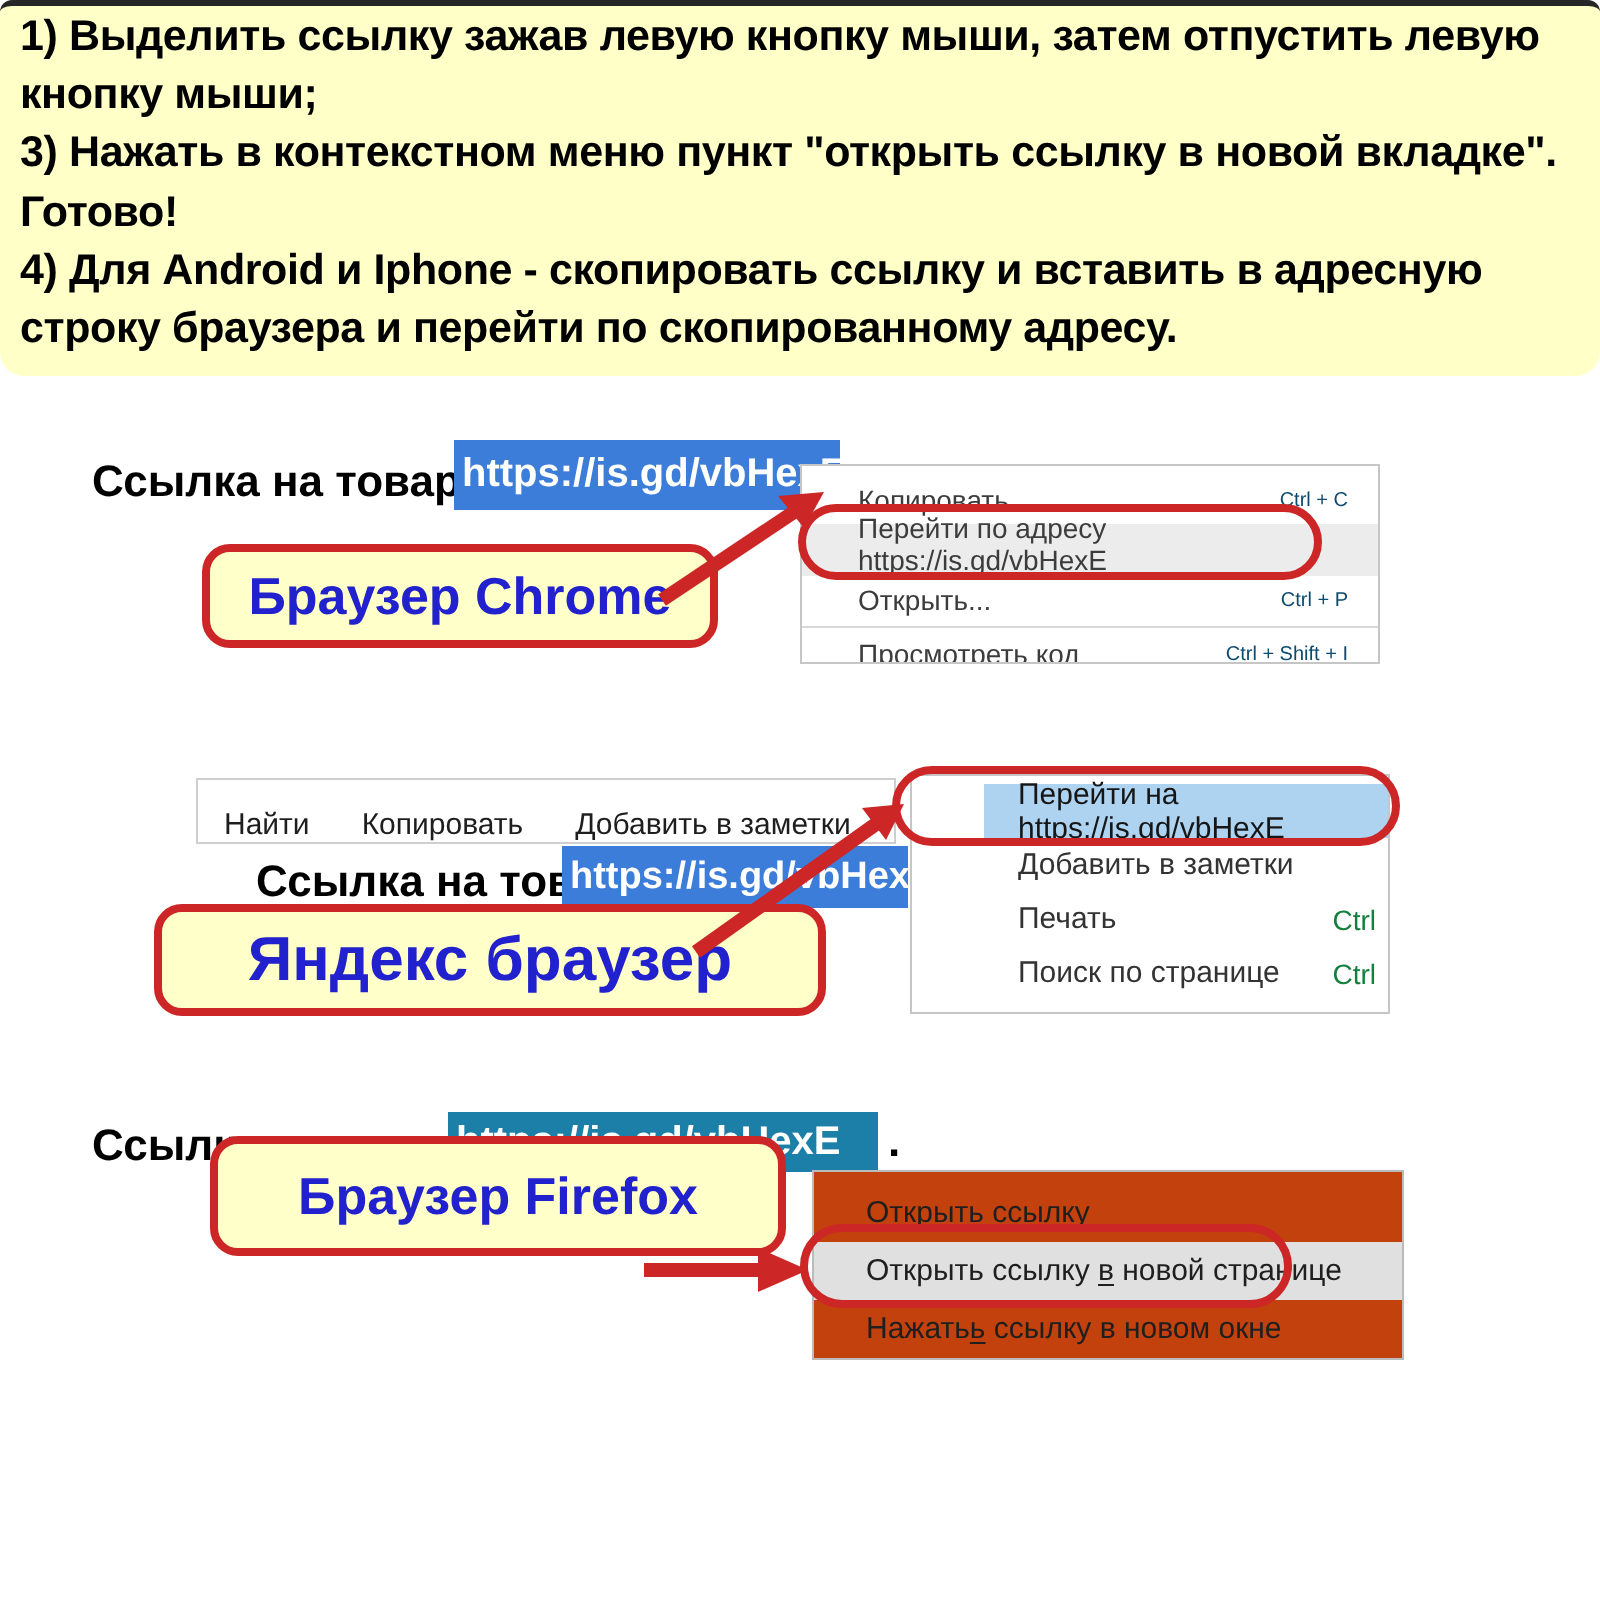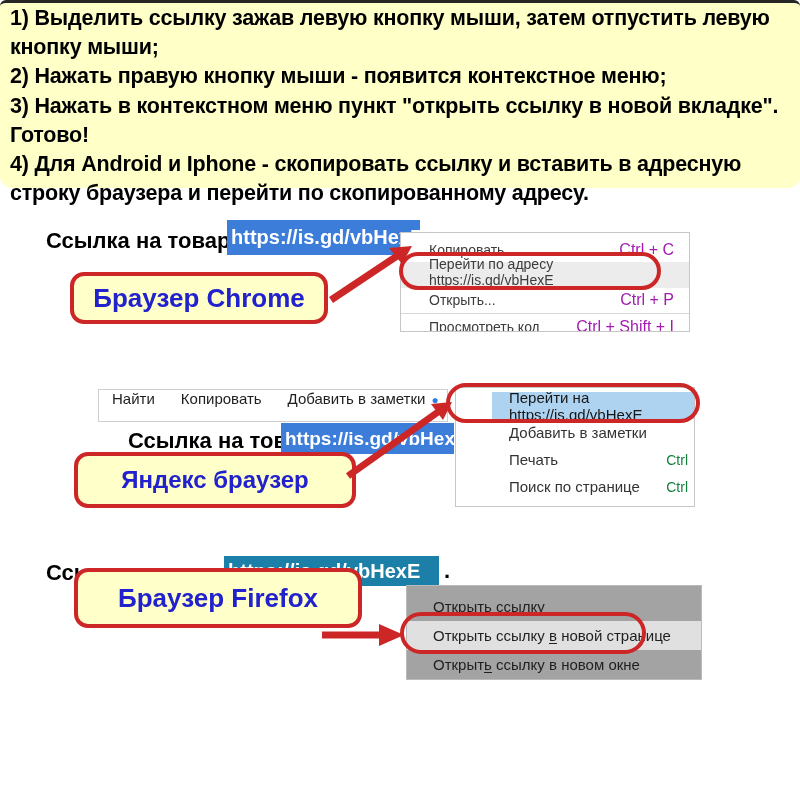--- a/index.html
+++ b/index.html
@@ -17,62 +17,61 @@
   
   .abs{position:absolute;}
   .link-label{font-size:22px;font-weight:bold;white-space:nowrap;}
   .link-box{
     color:#fff;font-weight:bold;white-space:nowrap;overflow:hidden;
     padding-left:4px;box-sizing:border-box;z-index:1;
   }
   .callout{
     background:#ffffc9;border:4px solid #cd2626;border-radius:14px;
     display:flex;align-items:center;justify-content:center;
-    color:#2121cd;font-weight:bold;z-index:3;box-sizing:border-box;
+    color:#2121cd;font-weight:bold;z-index:3;box-sizing:border-box;margin-left:31px;
   }
   .oval{border:4px solid #cd2626;border-radius:24px;z-index:6;box-sizing:border-box;background:transparent;}
   .arrow{z-index:7;overflow:visible;}
   .menu{
     background:#ffffff;border:1px solid #c6c6c6;z-index:2;box-sizing:border-box;overflow:hidden;
   }
   .mrow{display:flex;justify-content:space-between;align-items:center;}
-  .sc{color:#a21caf;font-size:16px;white-space:nowrap;}
+  .sc{color:#0c4a6e;font-size:10px;white-space:nowrap;}
   
   .menu.chrome{left:400px;top:232px;width:290px;height:100px;padding-top:5px;font-size:14px;color:#3c3c3c;}
   .menu.chrome .mrow{height:24px;padding:0 15px 0 28px;}
   .menu.chrome .hl{background:#ececec;height:26px;align-items:flex-end;}
   .msep{border-top:1px solid #d8d8d8;margin:1px 0;}
   
   .toolbar{
     left:98px;top:389px;width:350px;height:33px;background:#fff;border:1px solid #cfcfcf;
-    display:flex;align-items:flex-start;font-size:15px;color:#1e1e1e;z-index:2;box-sizing:border-box;
+    display:flex;align-items:flex-end;font-size:15px;color:#1e1e1e;z-index:2;box-sizing:border-box;
   }
   .titem{padding:0 13px;white-space:nowrap;}
   .tsep{width:1px;height:20px;background:#dcdcdc;}
   .note-dot{color:#2b7de9;font-size:12px;margin-left:6px;}
   .chev{padding:0 12px;color:#555;font-size:15px;}
   .menu.yandex{left:455px;top:387px;width:240px;height:120px;padding-top:4px;font-size:15px;color:#333;padding-left:36px;}
   .menu.yandex .mrow{height:27px;padding:0 6px 0 17px;}
   .menu.yandex .hl{background:#aed3f0;color:#161616;}
   .menu.yandex .sc{color:#15803d;font-size:14px;}
   
-  .menu.firefox{left:406px;top:585px;width:296px;height:95px;padding-top:6px;font-size:15px;color:#1f1f1f;background:#a3a3a3;border-color:#bbb;text-align:center;}
+  .menu.firefox{left:406px;top:585px;width:296px;height:95px;padding-top:6px;font-size:15px;color:#1f1f1f;background:#c2410c;border-color:#bbb;text-align:center;}
   .menu.firefox .mrow{height:29px;padding:0 10px 0 26px;justify-content:flex-start;}
   .menu.firefox .hl{background:#e0e0e0;}
   .menu.firefox u{text-underline-offset:2px;}
   .period{font-size:22px;font-weight:bold;line-height:30px;}
 </style>
 </head>
 <body>
 
 <div id="screen">
 
   <div class="instr">
     <p>1) Выделить ссылку зажав левую кнопку мыши, затем отпустить левую кнопку мыши;</p>
-    <p>2) Нажать правую кнопку мыши - появится контекстное меню;</p>
     <p>3) Нажать в контекстном меню пункт "открыть ссылку в новой вкладке". Готово!</p>
     <p>4) Для Android и Iphone - скопировать ссылку и вставить в адресную строку браузера и перейти по скопированному адресу.</p>
   </div>
 
   <div class="abs link-label" style="left:46px;top:224px;line-height:34px;">Ссылка на товар:</div>
   <div class="abs link-box" style="left:227px;top:220px;width:193px;height:35px;background:#3c7dd9;font-size:20px;line-height:35px;">https://is.gd/vbHexE</div>
 
   <div class="abs menu chrome">
     <div class="mrow">
       <span>Копировать</span>
@@ -133,42 +132,42 @@
       <span>Поиск по странице</span>
       <span class="sc">Ctrl</span>
     </div>
     <div class="mrow">
       <span>Озвучить</span>
     </div>
   </div>
 
   <div class="abs oval" style="left:446px;top:383px;width:254px;height:40px;"></div>
 
-  <div class="abs callout" style="left:74px;top:452px;width:282px;height:56px;font-size:24px;">
+  <div class="abs callout" style="left:46px;top:452px;width:336px;height:56px;font-size:31px;">
     <span>Яндекс браузер</span>
   </div>
 
   <svg class="abs arrow" style="left:340px;top:392px;" width="118" height="92">
     <line x1="8" y1="84" x2="98" y2="20" stroke="#cd2626" stroke-width="7"></line>
     <polygon points="112,10 103,28 91,12" fill="#cd2626"></polygon>
   </svg>
 
   <div class="abs link-label" style="left:46px;top:558px;line-height:30px;">Ссылка на товар:</div>
   <div class="abs link-box" style="left:224px;top:556px;width:215px;height:30px;background:#1b7fa8;font-size:20px;line-height:30px;">https://is.gd/vbHexE</div>
   <div class="abs period" style="left:444px;top:556px;">.</div>
 
   <div class="abs menu firefox">
     <div class="mrow">
       <span><span>От</span><u>к</u><span>рыть ссылку</span></span>
     </div>
     <div class="mrow hl">
       <span><span>Открыть ссылку </span><u>в</u><span> новой странице</span></span>
     </div>
     <div class="mrow">
-      <span><span>Открыт</span><u>ь</u><span> ссылку в новом окне</span></span>
+      <span><span>Нажать</span><u>ь</u><span> ссылку в новом окне</span></span>
     </div>
   </div>
 
   <div class="abs oval" style="left:400px;top:612px;width:246px;height:42px;"></div>
 
   <div class="abs callout" style="left:74px;top:568px;width:288px;height:60px;font-size:26px;">
     <span>Браузер Firefox</span>
   </div>
 
   <svg class="abs arrow" style="left:318px;top:618px;" width="92" height="34">

